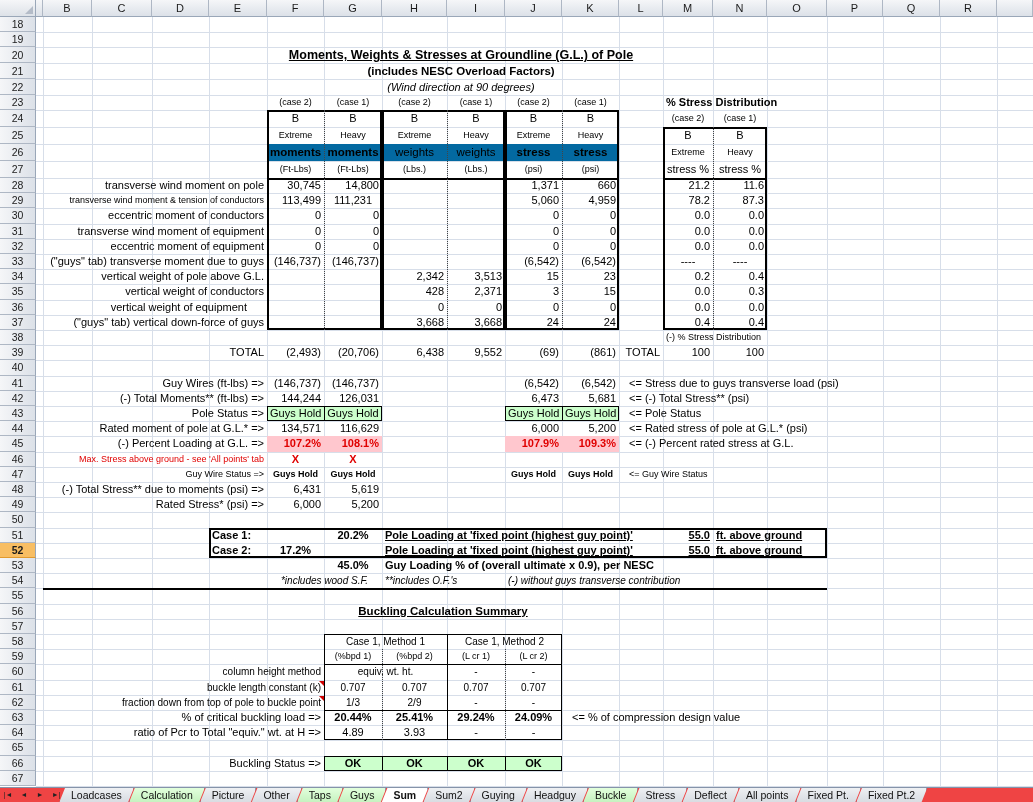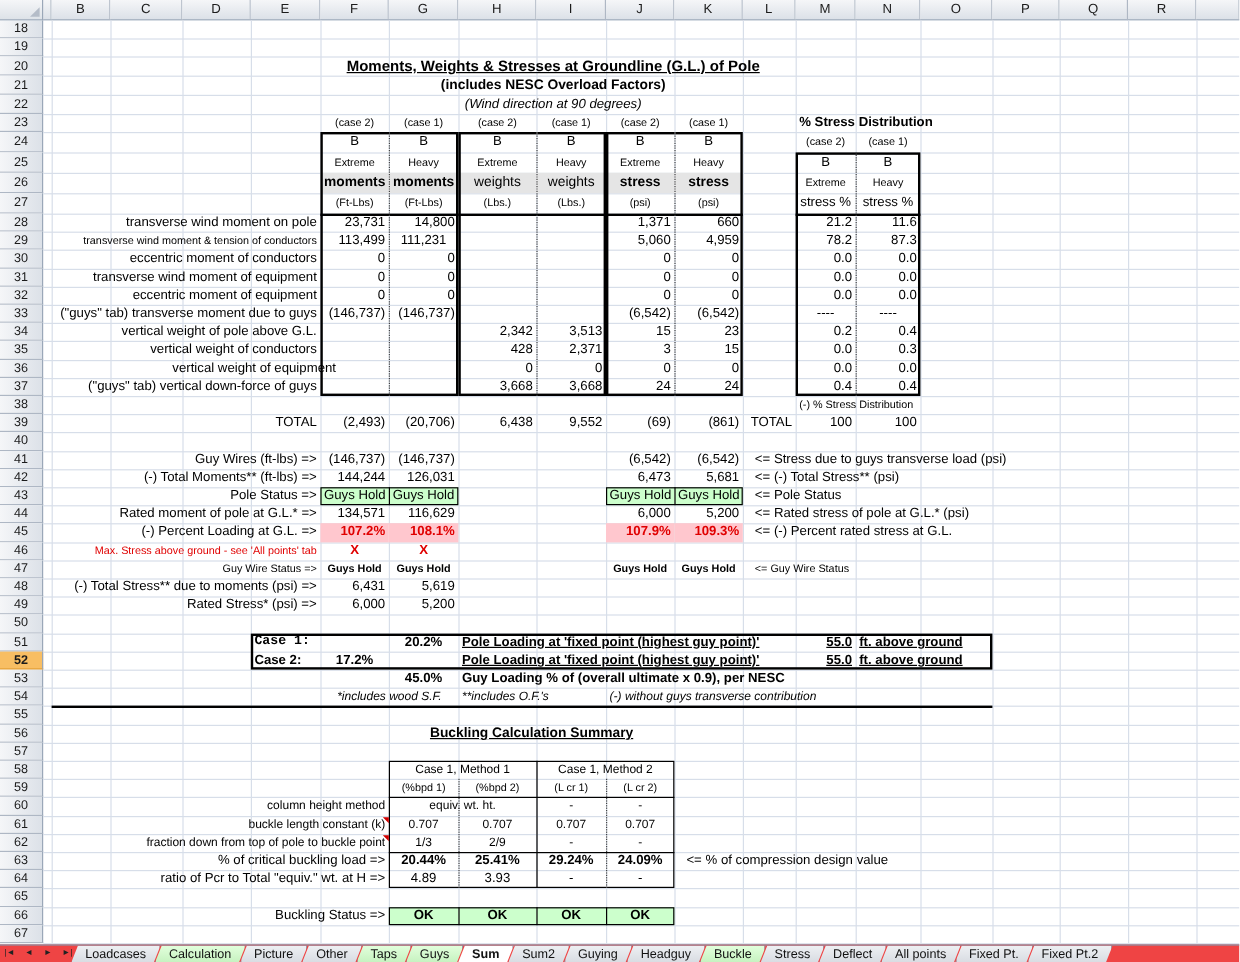--- a/index.html
+++ b/index.html
@@ -23,21 +23,21 @@
   .num,.lbl{text-align:right}
   .rlbl{padding-left:10px}
   .b{font-weight:bold}
   .i{font-style:italic}
   .u{text-decoration:underline}
   .sm{font-size:9px}
   .s10{font-size:10px}
   .t1{font-size:12.5px}
   .t2{font-size:11.5px}
   .red{color:#E00000}
-  .bgy{background:#e5e5e5}
+  .bgy{background:#0369a1}
   .bgg{background:#CCFFCC}
   .bgp{background:#FFC7CE}
   .ov{position:absolute;z-index:3;box-sizing:border-box;pointer-events:none}
   .bx2{border:2px solid #000}
   .bx1{border:1.5px solid #000}
   .tl2{border-top:2px solid #000;height:0 !important}
   .tl1{border-top:1px solid #000;height:0 !important}
   .vl1{border-left:1.5px solid #000;width:0 !important}
   .vdl{border-left:1px dotted #444;width:0 !important}
   .cmt{border:none}
@@ -193,21 +193,21 @@
       <div class="cell ctr sm" style="left: 713px; top: 144px; width: 54px; height: 17px; line-height: 17px;">Heavy</div>
       <div class="cell ctr sm" style="left: 267px; top: 161px; width: 57px; height: 17px; line-height: 17px;">(Ft-Lbs)</div>
       <div class="cell ctr sm" style="left: 324px; top: 161px; width: 58px; height: 17px; line-height: 17px;">(Ft-Lbs)</div>
       <div class="cell ctr sm" style="left: 382px; top: 161px; width: 65px; height: 17px; line-height: 17px;">(Lbs.)</div>
       <div class="cell ctr sm" style="left: 447px; top: 161px; width: 58px; height: 17px; line-height: 17px;">(Lbs.)</div>
       <div class="cell ctr sm" style="left: 505px; top: 161px; width: 57px; height: 17px; line-height: 17px;">(psi)</div>
       <div class="cell ctr sm" style="left: 562px; top: 161px; width: 57px; height: 17px; line-height: 17px;">(psi)</div>
       <div class="cell ctr" style="left: 663px; top: 161px; width: 50px; height: 17px; line-height: 17px;">stress %</div>
       <div class="cell ctr" style="left: 713px; top: 161px; width: 54px; height: 17px; line-height: 17px;">stress %</div>
       <div class="cell lbl" style="left: 43px; top: 178px; width: 224px; height: 15.2px; line-height: 15.2px;">transverse wind moment on pole</div>
-      <div class="cell num" style="left: 267px; top: 178px; width: 57px; height: 15.2px; line-height: 15.2px;">23,731</div>
+      <div class="cell num" style="left: 267px; top: 178px; width: 57px; height: 15.2px; line-height: 15.2px;">30,745</div>
       <div class="cell num" style="left: 324px; top: 178px; width: 58px; height: 15.2px; line-height: 15.2px;">14,800</div>
       <div class="cell num" style="left: 505px; top: 178px; width: 57px; height: 15.2px; line-height: 15.2px;">1,371</div>
       <div class="cell num" style="left: 562px; top: 178px; width: 57px; height: 15.2px; line-height: 15.2px;">660</div>
       <div class="cell num" style="left: 663px; top: 178px; width: 50px; height: 15.2px; line-height: 15.2px;">21.2</div>
       <div class="cell num" style="left: 713px; top: 178px; width: 54px; height: 15.2px; line-height: 15.2px;">11.6</div>
       <div class="cell lbl sm" style="left: 43px; top: 193.2px; width: 224px; height: 15.2px; line-height: 15.2px;">transverse wind moment &amp; tension of conductors</div>
       <div class="cell num" style="left: 267px; top: 193.2px; width: 57px; height: 15.2px; line-height: 15.2px;">113,499</div>
       <div class="cell num" style="left: 324px; top: 193.2px; width: 58px; height: 15.2px; line-height: 15.2px; text-align: center;">111,231</div>
       <div class="cell num" style="left: 505px; top: 193.2px; width: 57px; height: 15.2px; line-height: 15.2px;">5,060</div>
       <div class="cell num" style="left: 562px; top: 193.2px; width: 57px; height: 15.2px; line-height: 15.2px;">4,959</div>
@@ -248,21 +248,21 @@
       <div class="cell num" style="left: 562px; top: 269.2px; width: 57px; height: 15.2px; line-height: 15.2px;">23</div>
       <div class="cell num" style="left: 663px; top: 269.2px; width: 50px; height: 15.2px; line-height: 15.2px;">0.2</div>
       <div class="cell num" style="left: 713px; top: 269.2px; width: 54px; height: 15.2px; line-height: 15.2px;">0.4</div>
       <div class="cell lbl" style="left: 43px; top: 284.4px; width: 224px; height: 15.2px; line-height: 15.2px;">vertical weight of conductors</div>
       <div class="cell num" style="left: 382px; top: 284.4px; width: 65px; height: 15.2px; line-height: 15.2px;">428</div>
       <div class="cell num" style="left: 447px; top: 284.4px; width: 58px; height: 15.2px; line-height: 15.2px;">2,371</div>
       <div class="cell num" style="left: 505px; top: 284.4px; width: 57px; height: 15.2px; line-height: 15.2px;">3</div>
       <div class="cell num" style="left: 562px; top: 284.4px; width: 57px; height: 15.2px; line-height: 15.2px;">15</div>
       <div class="cell num" style="left: 663px; top: 284.4px; width: 50px; height: 15.2px; line-height: 15.2px;">0.0</div>
       <div class="cell num" style="left: 713px; top: 284.4px; width: 54px; height: 15.2px; line-height: 15.2px;">0.3</div>
-      <div class="cell lbl" style="left: 59px; top: 299.6px; width: 224px; height: 15.2px; line-height: 15.2px;">vertical weight of equipment</div>
+      <div class="cell lbl" style="left: 26px; top: 299.6px; width: 224px; height: 15.2px; line-height: 15.2px;">vertical weight of equipment</div>
       <div class="cell num" style="left: 382px; top: 299.6px; width: 65px; height: 15.2px; line-height: 15.2px;">0</div>
       <div class="cell num" style="left: 447px; top: 299.6px; width: 58px; height: 15.2px; line-height: 15.2px;">0</div>
       <div class="cell num" style="left: 505px; top: 299.6px; width: 57px; height: 15.2px; line-height: 15.2px;">0</div>
       <div class="cell num" style="left: 562px; top: 299.6px; width: 57px; height: 15.2px; line-height: 15.2px;">0</div>
       <div class="cell num" style="left: 663px; top: 299.6px; width: 50px; height: 15.2px; line-height: 15.2px;">0.0</div>
       <div class="cell num" style="left: 713px; top: 299.6px; width: 54px; height: 15.2px; line-height: 15.2px;">0.0</div>
       <div class="cell lbl" style="left: 43px; top: 314.8px; width: 224px; height: 15.2px; line-height: 15.2px;">("guys" tab) vertical down-force of guys</div>
       <div class="cell num" style="left: 382px; top: 314.8px; width: 65px; height: 15.2px; line-height: 15.2px;">3,668</div>
       <div class="cell num" style="left: 447px; top: 314.8px; width: 58px; height: 15.2px; line-height: 15.2px;">3,668</div>
       <div class="cell num" style="left: 505px; top: 314.8px; width: 57px; height: 15.2px; line-height: 15.2px;">24</div>
@@ -318,21 +318,21 @@
       <div class="cell ctr b sm" style="left: 324px; top: 466.8px; width: 58px; height: 15.2px; line-height: 15.2px;">Guys Hold</div>
       <div class="cell ctr b sm" style="left: 505px; top: 466.8px; width: 57px; height: 15.2px; line-height: 15.2px;">Guys Hold</div>
       <div class="cell ctr b sm" style="left: 562px; top: 466.8px; width: 57px; height: 15.2px; line-height: 15.2px;">Guys Hold</div>
       <div class="cell rlbl sm" style="left: 619px; top: 466.8px; width: 378px; height: 15.2px; line-height: 15.2px;">&lt;= Guy Wire Status</div>
       <div class="cell lbl" style="left: 43px; top: 482px; width: 224px; height: 15.2px; line-height: 15.2px;">(-) Total Stress** due to moments (psi) =&gt;</div>
       <div class="cell num" style="left: 267px; top: 482px; width: 57px; height: 15.2px; line-height: 15.2px;">6,431</div>
       <div class="cell num" style="left: 324px; top: 482px; width: 58px; height: 15.2px; line-height: 15.2px;">5,619</div>
       <div class="cell lbl" style="left: 43px; top: 497.2px; width: 224px; height: 15.2px; line-height: 15.2px;">Rated Stress* (psi) =&gt;</div>
       <div class="cell num" style="left: 267px; top: 497.2px; width: 57px; height: 15.2px; line-height: 15.2px;">6,000</div>
       <div class="cell num" style="left: 324px; top: 497.2px; width: 58px; height: 15.2px; line-height: 15.2px;">5,200</div>
-      <div class="cell b" style="left: 209px; top: 527.6px; width: 58px; height: 15.2px; line-height: 15.2px; font-family: Liberation Mono, monospace;">Case 1:</div>
+      <div class="cell b" style="left: 209px; top: 527.6px; width: 58px; height: 15.2px; line-height: 15.2px;">Case 1:</div>
       <div class="cell ctr b" style="left: 324px; top: 527.6px; width: 58px; height: 15.2px; line-height: 15.2px;">20.2%</div>
       <div class="cell b u" style="left: 382px; top: 527.6px; width: 237px; height: 15.2px; line-height: 15.2px;">Pole Loading at 'fixed point (highest guy point)'</div>
       <div class="cell num b u" style="left: 663px; top: 527.6px; width: 50px; height: 15.2px; line-height: 15.2px;">55.0</div>
       <div class="cell b u" style="left: 713px; top: 527.6px; width: 114px; height: 15.2px; line-height: 15.2px;">ft. above ground</div>
       <div class="cell b" style="left: 209px; top: 542.8px; width: 58px; height: 15.2px; line-height: 15.2px;">Case 2:</div>
       <div class="cell ctr b" style="left: 267px; top: 542.8px; width: 57px; height: 15.2px; line-height: 15.2px;">17.2%</div>
       <div class="cell b u" style="left: 382px; top: 542.8px; width: 237px; height: 15.2px; line-height: 15.2px;">Pole Loading at 'fixed point (highest guy point)'</div>
       <div class="cell num b u" style="left: 663px; top: 542.8px; width: 50px; height: 15.2px; line-height: 15.2px;">55.0</div>
       <div class="cell b u" style="left: 713px; top: 542.8px; width: 114px; height: 15.2px; line-height: 15.2px;">ft. above ground</div>
       <div class="cell ctr b" style="left: 324px; top: 558px; width: 58px; height: 15.2px; line-height: 15.2px;">45.0%</div>

